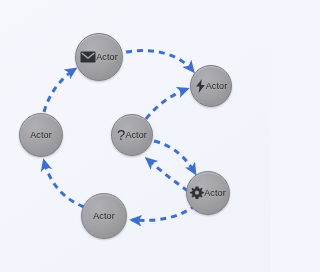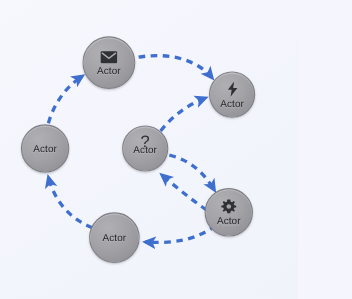--- a/index.html
+++ b/index.html
@@ -28,21 +28,20 @@
     width: 271px;
     height: 272px;
   }
   .node {
     position: absolute;
     border-radius: 50%;
     background: radial-gradient(circle at 36% 30%, #afafb4 0%, #a2a2a7 45%, #949499 78%, #8a8a8f 100%);
     border: 1px solid #7e7e84;
     box-shadow: 0 1px 2px rgba(60,60,70,0.28), inset 0 1px 1px rgba(255,255,255,0.30);
     display: flex;
-    flex-direction: column;
     align-items: center;
     justify-content: center;
     box-sizing: border-box;
   }
   .node .node-icon {
     display: block;
     line-height: 0;
     color: #2f3136;
     margin-bottom: 1px;
   }

